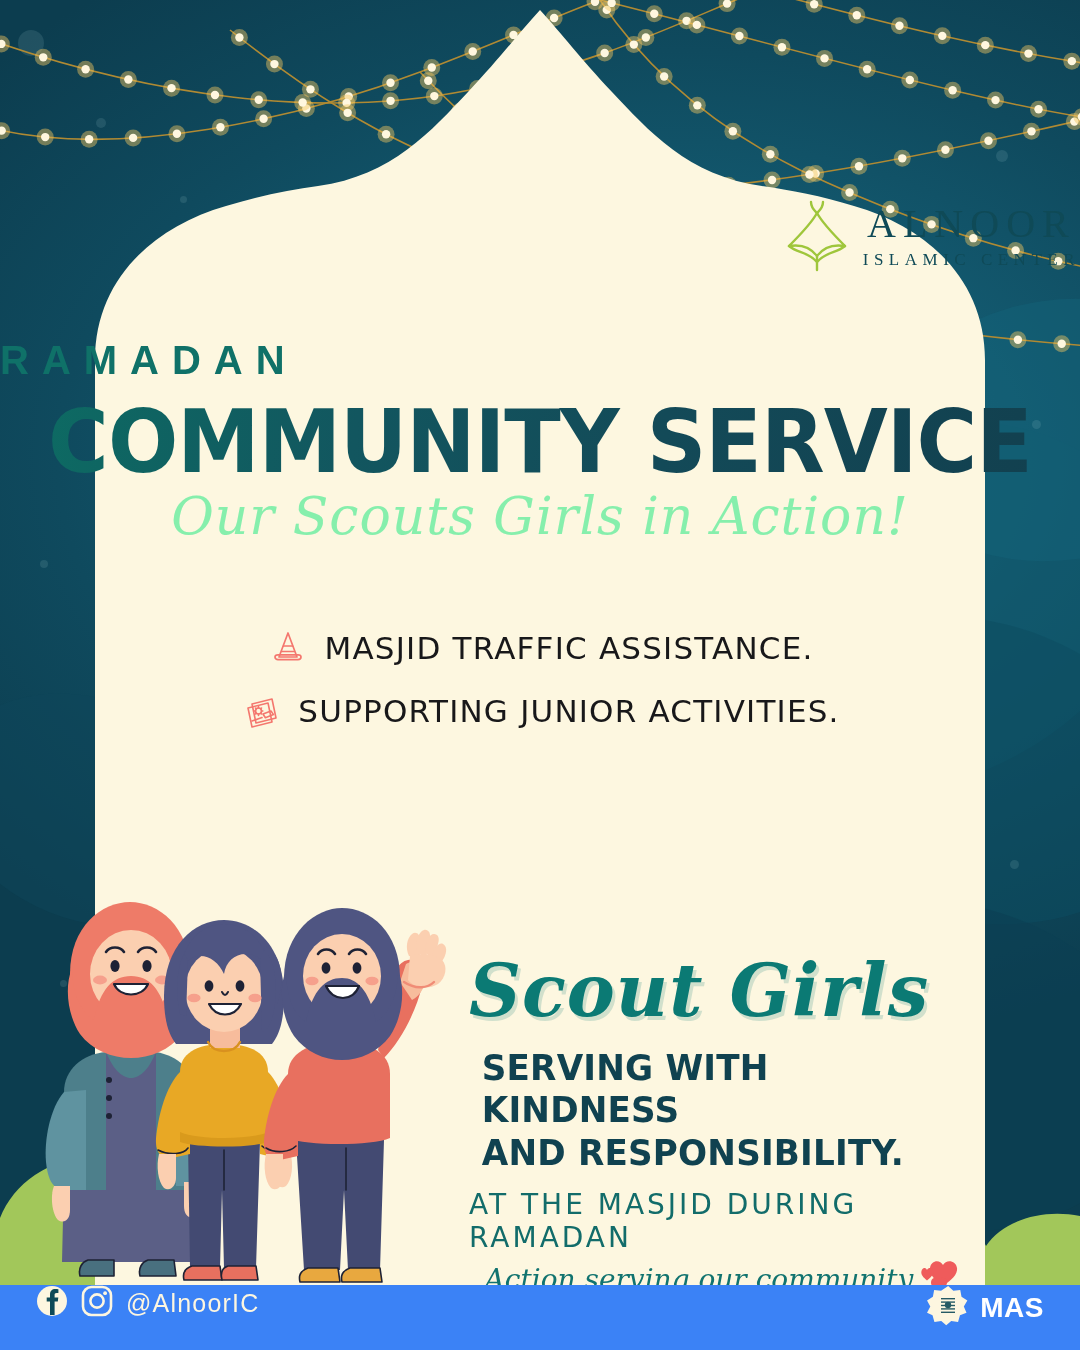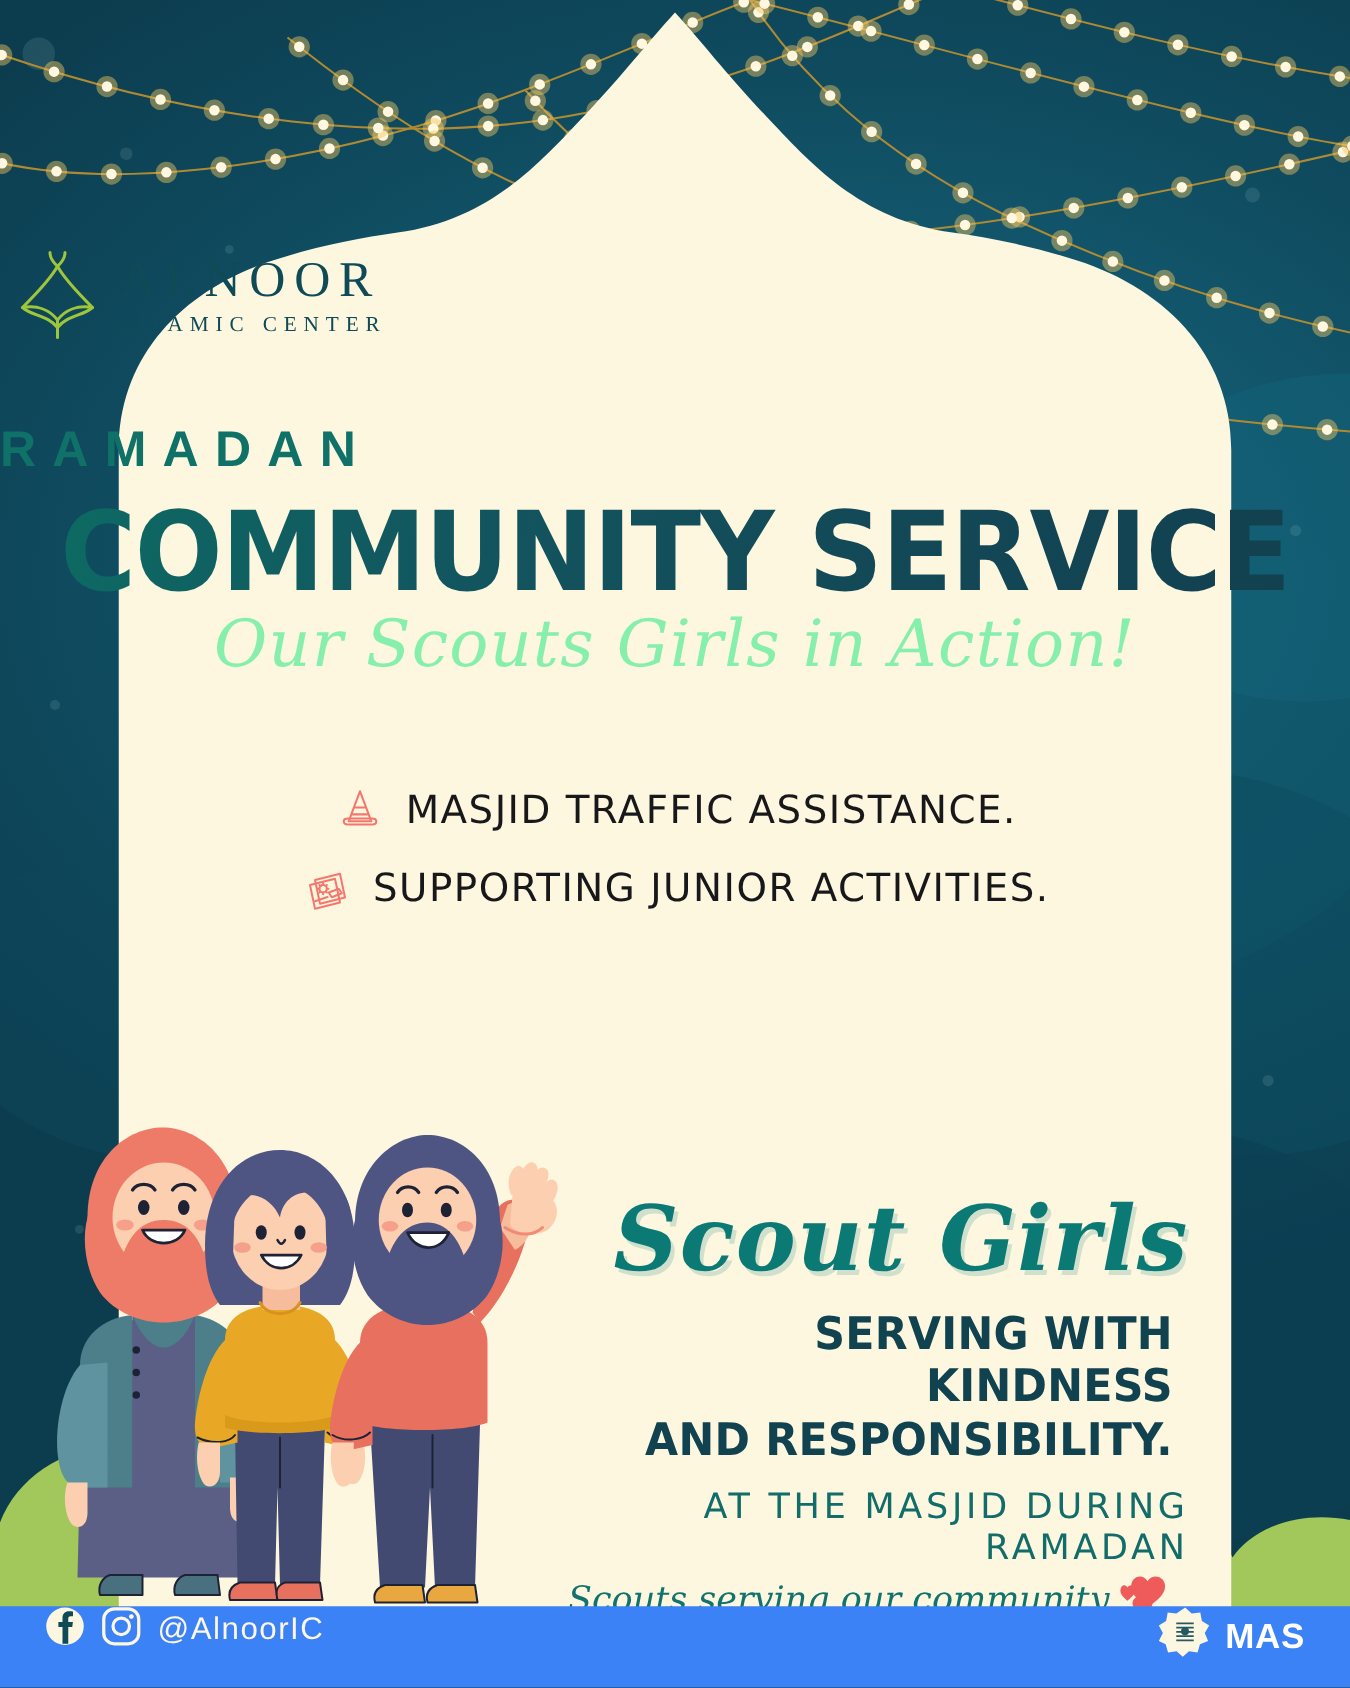--- a/index.html
+++ b/index.html
@@ -36,21 +36,21 @@
   .bushes{position:absolute;left:0;top:1100px;width:1080px;height:200px;}
 
   
   .arch{position:absolute;left:0;top:0;width:1080px;height:1300px;}
 
   
   .content{position:absolute;left:0;top:0;width:1080px;height:1300px;}
 
   .logo-row{
     position:absolute;left:0;top:196px;width:1080px;
-    display:flex;align-items:center;justify-content:flex-start;
+    display:flex;align-items:center;justify-content:flex-end;
   }
   .logo-mark{width:92px;height:80px;}
   .logo-text{display:flex;flex-direction:column;align-items:center;line-height:1;}
   .logo-name{
     font-family:"Liberation Serif",serif;font-size:40px;letter-spacing:7px;
     color:#0f4a57;font-weight:400;
   }
   .logo-sub{
     font-family:"Liberation Serif",serif;font-size:17px;letter-spacing:5.5px;
     color:#0f4a57;margin-top:7px;
@@ -80,21 +80,21 @@
     display:flex;align-items:center;justify-content:center;gap:16px;
     height:56px;margin-bottom:7px;
   }
   .bullet .bicon{width:42px;height:42px;flex:0 0 42px;}
   .bullet .btext{
     font-size:31px;letter-spacing:1.2px;color:#18181a;font-weight:400;
     font-family:"DejaVu Sans",sans-serif;
   }
 
   
-  .lower{position:absolute;left:441px;top:955px;width:510px;text-align:right;}
+  .lower{position:absolute;left:469px;top:955px;width:510px;text-align:left;}
   .scout-script{
     font-family:"DejaVu Serif",serif;font-style:italic;font-weight:700;
     font-size:72px;color:#0b7a74;letter-spacing:1px;line-height:1;
     text-shadow:3px 4px 0 rgba(11,122,116,.18);
   }
   .serve-line{
     margin-top:20px;font-family:"DejaVu Sans",sans-serif;font-weight:700;
     font-size:36px;line-height:1.18;color:#104250;letter-spacing:.2px;
     transform:scaleX(.95);
   }
@@ -571,21 +571,21 @@
     </div>
 
     <div class="lower">
       <div class="scout-script">Scout Girls</div>
       <div class="serve-line">
         <div>SERVING WITH KINDNESS</div>
         <div>AND RESPONSIBILITY.</div>
       </div>
       <div class="at-line">AT THE MASJID DURING RAMADAN</div>
       <div class="proud-row">
-        <span class="proud">Scouts serving our community</span>
+        <span class="proud">Action serving our community</span>
         <span>
           <svg width="42" height="34" viewBox="0 0 42 34">
             <g fill="#ef5b5b">
               <path d="M22,5 C25,-1 35,0 36,8 C37,16 27,22 22,26 C17,22 8,16 9,8 C10,0 19,-1 22,5 Z"></path>
               <path d="M6,10 C7.6,7 12,7.6 12.4,11.6 C12.8,15.6 8,18.6 6,20.6 C4,18.6 -0.4,15.6 0.4,11.6 C1,7.6 4.4,7 6,10 Z" transform="translate(0,0)"></path>
               <path d="M18,20 C19.8,16.6 25.6,17 26,22 C26.4,27 20,30.6 18,33 C16,30.6 9.4,27 10,22 C10.6,17 16.2,16.6 18,20 Z"></path>
             </g>
           </svg>
         </span>
       </div>

